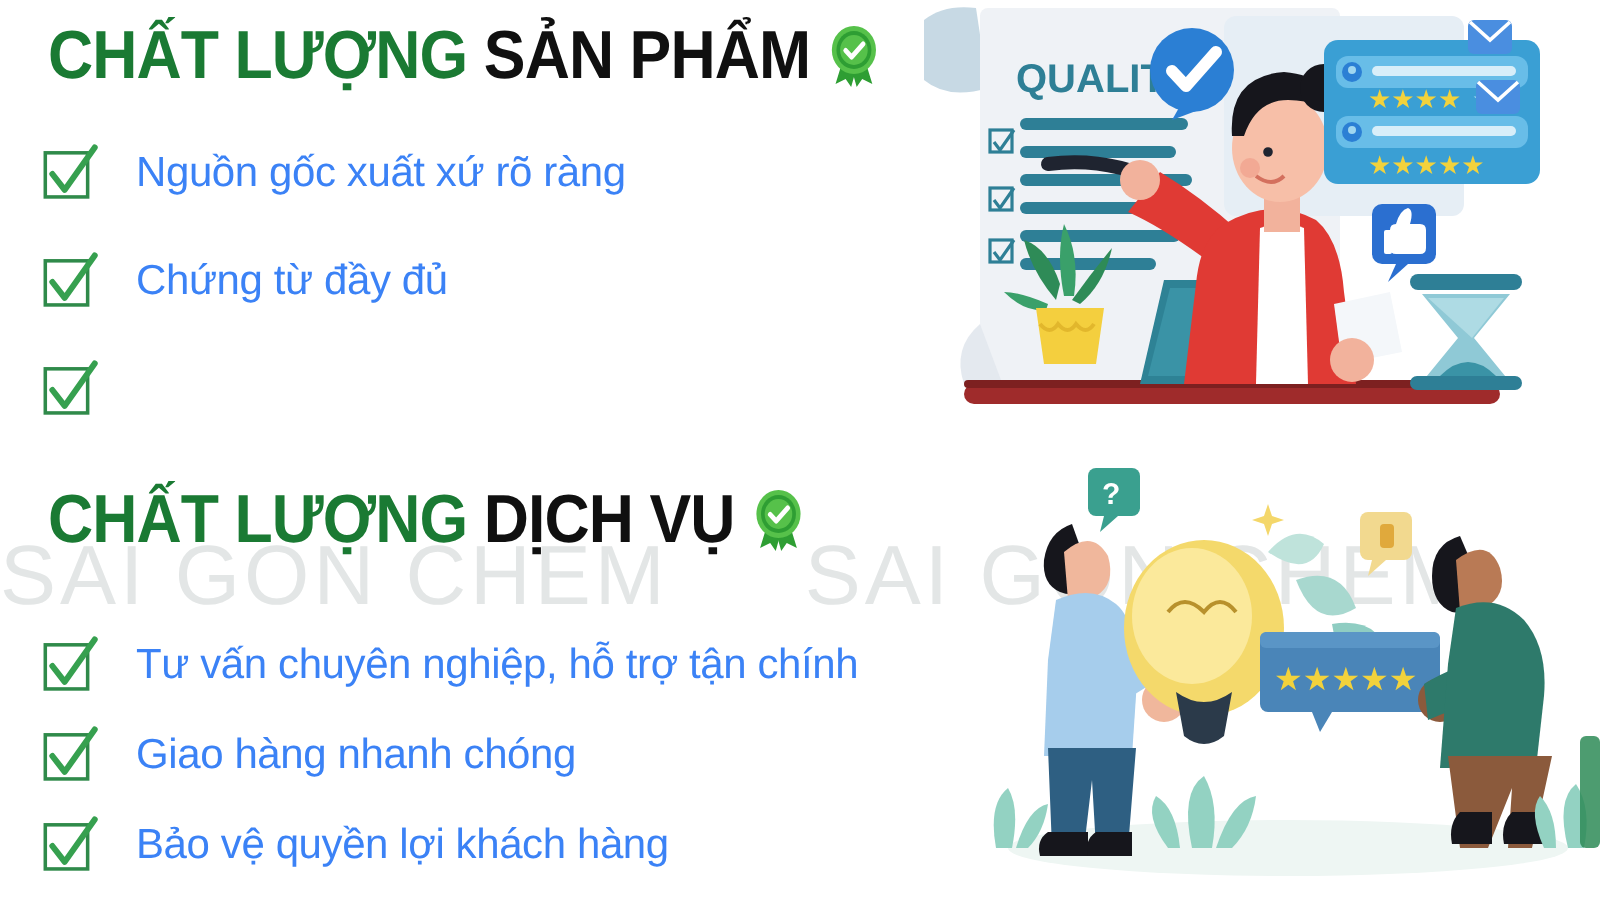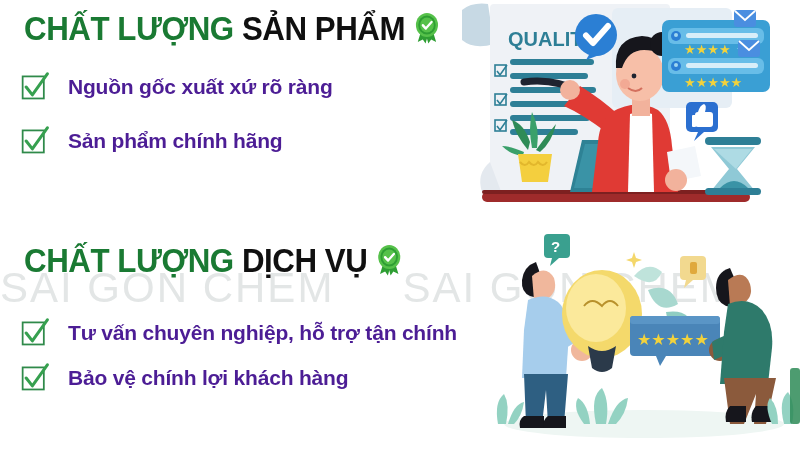--- a/index.html
+++ b/index.html
@@ -41,21 +41,21 @@
   .badge{width:30px;height:32px;flex:0 0 auto;display:block;}
 
   .list{position:absolute;left:20px;}
   .list1{top:60px;}
   .list2{top:310px;}
   .item{
     display:flex;align-items:center;gap:18px;height:54px;
   }
   .item .cb{width:30px;height:30px;flex:0 0 auto;}
   .item .txt{
-    font-size:21px;font-weight:700;color:#4c1d95;
+    font-size:21px;font-weight:400;color:#3b82f6;
     font-family:"Liberation Sans",sans-serif;white-space:nowrap;
     letter-spacing:-0.2px;
   }
   .list2 .item{height:45px;}
 
   
   .illo{position:absolute;z-index:3;}
   .illo-top{left:462px;top:2px;width:338px;height:220px;}
   .illo-bottom{left:484px;top:228px;width:316px;height:222px;}
 </style>
@@ -90,21 +90,27 @@
           <rect x="3" y="5" width="24" height="25" fill="none" stroke="#2f8a4a" stroke-width="2"></rect>
           <path d="M7 17 L14 26 L31 2" stroke="#36a04f" stroke-width="3.4" fill="none" stroke-linecap="round" stroke-linejoin="round"></path>
         </svg>
         <span class="txt">Nguồn gốc xuất xứ rõ ràng</span>
       </div>
       <div class="item">
         <svg class="cb" viewBox="0 0 34 34">
           <rect x="3" y="5" width="24" height="25" fill="none" stroke="#2f8a4a" stroke-width="2"></rect>
           <path d="M7 17 L14 26 L31 2" stroke="#36a04f" stroke-width="3.4" fill="none" stroke-linecap="round" stroke-linejoin="round"></path>
         </svg>
-        <span class="txt">Sản phẩm chính hãng</span>
+        <span class="txt">Chứng từ đầy đủ</span>
+      </div>
+      <div class="item">
+        <svg class="cb" viewBox="0 0 34 34">
+          <rect x="3" y="5" width="24" height="25" fill="none" stroke="#2f8a4a" stroke-width="2"></rect>
+          <path d="M7 17 L14 26 L31 2" stroke="#36a04f" stroke-width="3.4" fill="none" stroke-linecap="round" stroke-linejoin="round"></path>
+        </svg>
       </div>
     </div>
 
     <div class="heading h2">
       <span class="hl">CHẤT LƯỢNG</span>
       <span class="hd">DỊCH VỤ</span>
       <svg class="badge" viewBox="0 0 60 64">
         <path d="M18 36 L10 60 L21 55 L27 63 L34 40 Z" fill="#2e9e33"></path>
         <path d="M42 36 L50 60 L39 55 L33 63 L26 40 Z" fill="#2e9e33"></path>
         <circle cx="30" cy="26" r="24" fill="#56c14a"></circle>
@@ -120,21 +126,28 @@
           <rect x="3" y="5" width="24" height="25" fill="none" stroke="#2f8a4a" stroke-width="2"></rect>
           <path d="M7 17 L14 26 L31 2" stroke="#36a04f" stroke-width="3.4" fill="none" stroke-linecap="round" stroke-linejoin="round"></path>
         </svg>
         <span class="txt">Tư vấn chuyên nghiệp, hỗ trợ tận chính</span>
       </div>
       <div class="item">
         <svg class="cb" viewBox="0 0 34 34">
           <rect x="3" y="5" width="24" height="25" fill="none" stroke="#2f8a4a" stroke-width="2"></rect>
           <path d="M7 17 L14 26 L31 2" stroke="#36a04f" stroke-width="3.4" fill="none" stroke-linecap="round" stroke-linejoin="round"></path>
         </svg>
-        <span class="txt">Bảo vệ chính lợi khách hàng</span>
+        <span class="txt">Giao hàng nhanh chóng</span>
+      </div>
+      <div class="item">
+        <svg class="cb" viewBox="0 0 34 34">
+          <rect x="3" y="5" width="24" height="25" fill="none" stroke="#2f8a4a" stroke-width="2"></rect>
+          <path d="M7 17 L14 26 L31 2" stroke="#36a04f" stroke-width="3.4" fill="none" stroke-linecap="round" stroke-linejoin="round"></path>
+        </svg>
+        <span class="txt">Bảo vệ quyền lợi khách hàng</span>
       </div>
     </div>
   </div>
 
   <svg class="illo illo-top" viewBox="0 0 338 220">
 
     <path d="M0 8 q10 -8 26 -6 l6 40 q-20 6 -32 -4 Z" fill="#c7d9e4"></path>
     <rect x="28" y="2" width="180" height="192" rx="4" fill="#eff2f6"></rect>
     <rect x="150" y="6" width="120" height="100" rx="6" fill="#e6eef5"></rect>
     <path d="M28 160 q-14 12 -8 30 q10 6 20 2 Z" fill="#e4e9ef"></path>

